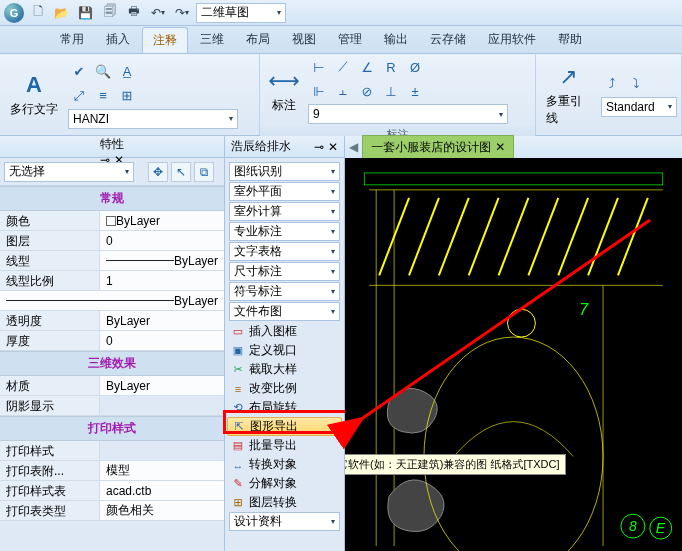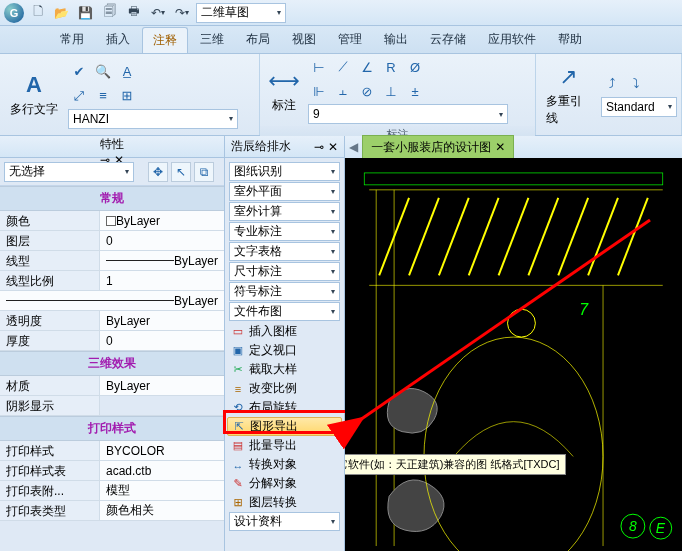--- a/index.html
+++ b/index.html
@@ -230,34 +230,31 @@
           <div class="v">
             <span>ByLayer</span>
           </div>
         </div>
         <div class="row">
           <div class="k">阴影显示</div>
         </div>
         <div class="cat">打印样式</div>
         <div class="row">
           <div class="k">打印样式</div>
-          <div class="v">
-            <span>BYCOLOR</span>
+        </div>
+        <div class="row">
+          <div class="k">打印表附...</div>
+          <div class="v">
+            <span>模型</span>
           </div>
         </div>
         <div class="row">
           <div class="k">打印样式表</div>
           <div class="v">
             <span>acad.ctb</span>
-          </div>
-        </div>
-        <div class="row">
-          <div class="k">打印表附...</div>
-          <div class="v">
-            <span>模型</span>
           </div>
         </div>
         <div class="row">
           <div class="k">打印表类型</div>
           <div class="v">
             <span>颜色相关</span>
           </div>
         </div>
       </div>
   </div>

